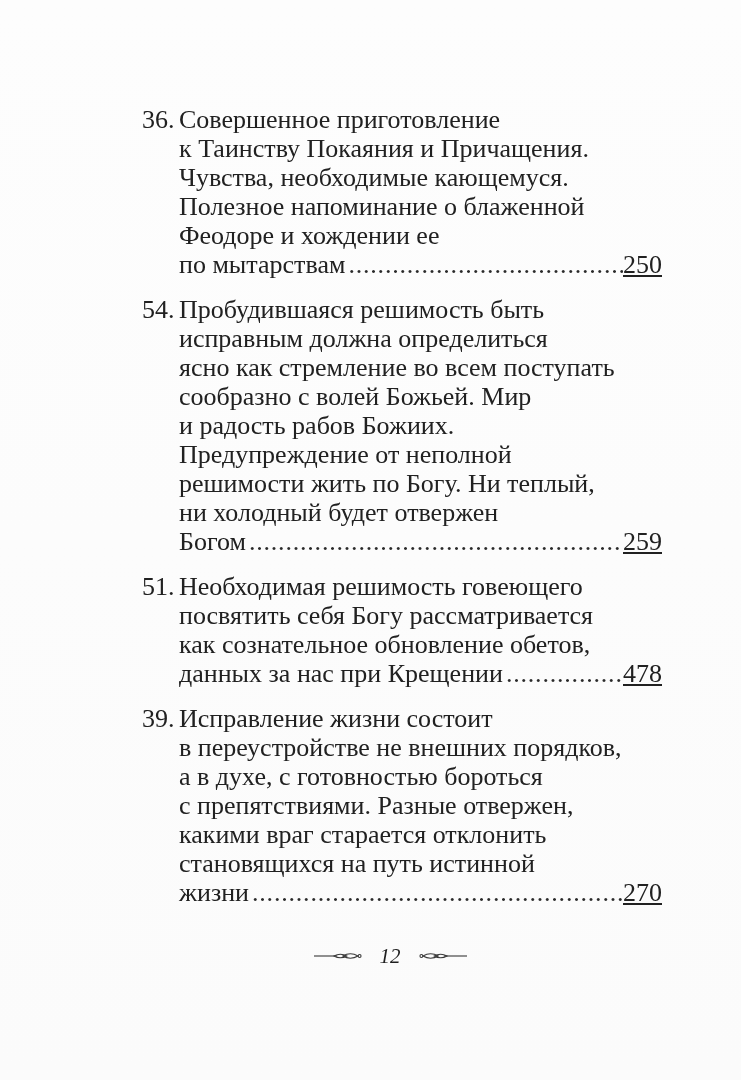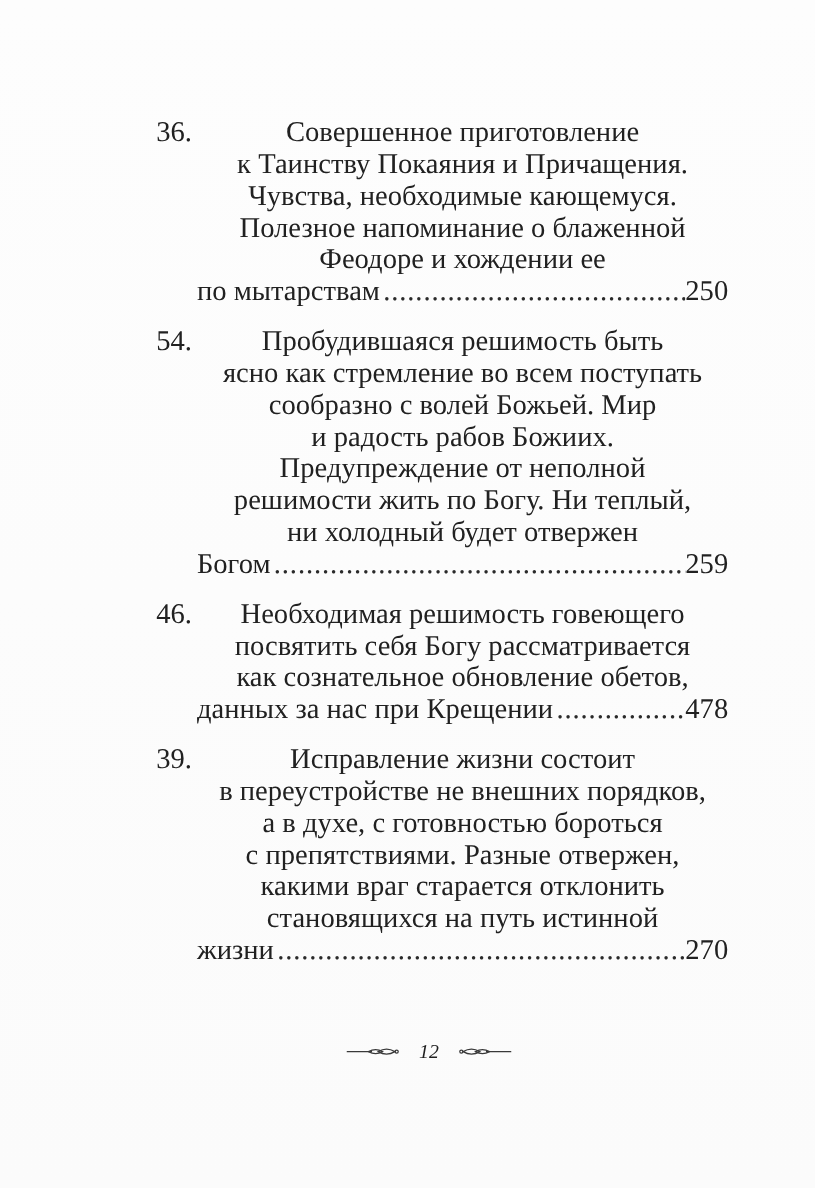--- a/index.html
+++ b/index.html
@@ -25,51 +25,51 @@
   }
   .entry {
     display: flex;
     margin-bottom: 16px;
   }
   .entry-num {
     flex: 0 0 37px;
     width: 37px;
   }
   .entry-body { flex: 1 1 auto; min-width: 0; }
-  .line { white-space: nowrap; text-align: center; }
+  .line { white-space: nowrap; }
   .line-last {
     display: flex;
     align-items: flex-start;
   }
   .line-last .title-frag { white-space: nowrap; }
   .leader {
     flex: 1 1 auto;
     overflow: hidden;
     white-space: nowrap;
     margin: 0 0 0 3px;
     min-width: 10px;
   }
   .leader::before {
     content: "......................................................................................................................................";
     letter-spacing: 0.8px;
     color: #2a2a2a;
   }
-  .entry-page { white-space: nowrap; }
+  .entry-page { white-space: nowrap; text-decoration: underline; }
   .footer {
     position: absolute;
     left: 130px; top: 941px;
     width: 520px; height: 30px;
     display: flex;
     align-items: center;
     justify-content: center;
     gap: 18px;
   }
   .page-number {
     font-style: italic;
-    font-size: 18px;
+    font-size: 21px;
     line-height: 30px;
     color: #1f1f1f;
   }
   .ornament { display: block; }
   .ornament svg { display: block; }
   .ornament.flip svg { transform: scaleX(-1); }
 </style>
 </head>
 <body>
 
@@ -90,36 +90,37 @@
           <span class="leader"></span>
           <span class="entry-page">250</span>
         </div>
       </div>
     </div>
 
     <div class="entry">
       <div class="entry-num">54.</div>
       <div class="entry-body">
         <div class="line">Пробудившаяся решимость быть</div>
+        <div class="line">исправным должна определиться</div>
         <div class="line">ясно как стремление во всем поступать</div>
         <div class="line">сообразно с волей Божьей. Мир</div>
         <div class="line">и радость рабов Божиих.</div>
         <div class="line">Предупреждение от неполной</div>
         <div class="line">решимости жить по Богу. Ни теплый,</div>
         <div class="line">ни холодный будет отвержен</div>
         <div class="line-last">
           <span class="title-frag">Богом</span>
           <span class="leader"></span>
           <span class="entry-page">259</span>
         </div>
       </div>
     </div>
 
     <div class="entry">
-      <div class="entry-num">46.</div>
+      <div class="entry-num">51.</div>
       <div class="entry-body">
         <div class="line">Необходимая решимость говеющего</div>
         <div class="line">посвятить себя Богу рассматривается</div>
         <div class="line">как сознательное обновление обетов,</div>
         <div class="line-last">
           <span class="title-frag">данных за нас при Крещении</span>
           <span class="leader"></span>
           <span class="entry-page">478</span>
         </div>
       </div>

